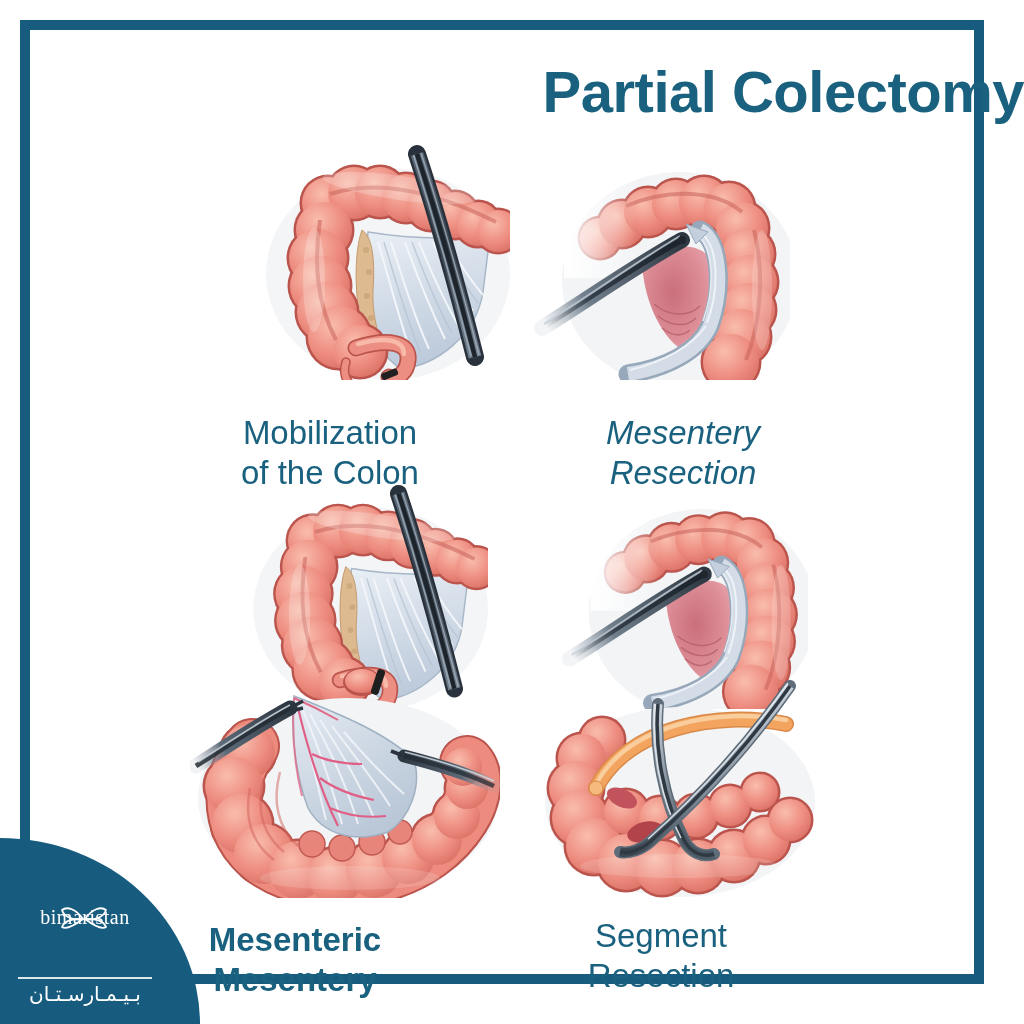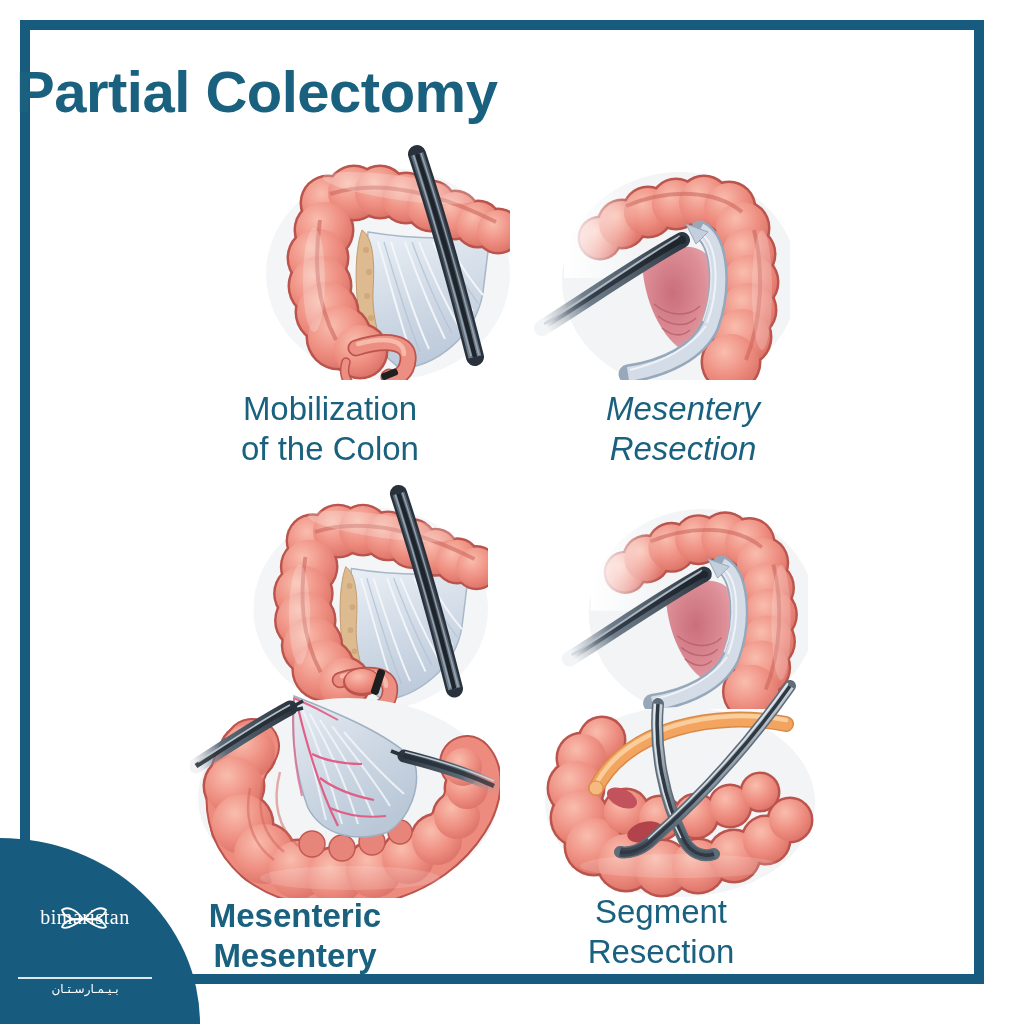--- a/index.html
+++ b/index.html
@@ -1,34 +1,34 @@
 <!DOCTYPE html>
 <html><head>
 <meta charset="utf-8">
 <style>
   html,body{margin:0;padding:0;background:#ffffff;}
   .canvas{position:relative;width:1024px;height:1024px;background:#ffffff;overflow:hidden;
           font-family:"Liberation Sans",sans-serif;}
   .frame{position:absolute;left:20px;top:20px;width:964px;height:964px;box-sizing:border-box;
          border:10px solid #175b7e;}
-  .title{position:absolute;left:0;right:0;top:58px;margin:0;text-align:left;
+  .title{position:absolute;left:0;right:0;top:58px;margin:0;text-align:right;
          font-size:58px;font-weight:600;letter-spacing:-0.5px;color:#19617f;padding-left:16px;}
   .illo{position:absolute;margin:0;padding:0;}
   .illo svg{display:block;width:100%;height:100%;}
   .step-label{position:absolute;text-align:center;color:#19617f;font-size:33px;line-height:40px;
-              font-weight:500;}
+              font-weight:500;margin-top:24px;}
   .step-label span{display:block;}
   .corner{position:absolute;left:-200px;top:838px;width:400px;height:372px;border-radius:50%;
           background:#175b7e;}
   .brand-icon{position:absolute;left:60px;top:903px;width:48px;height:32px;}
   .brand-name{position:absolute;left:10px;top:906px;width:150px;text-align:center;
               font-family:"Liberation Serif",serif;font-size:20px;letter-spacing:0.5px;color:#ffffff;}
   .brand-rule{position:absolute;left:18px;top:977px;width:134px;height:2px;background:#e9eff3;opacity:0.95;}
   .brand-arabic{position:absolute;left:10px;top:982px;width:150px;text-align:center;direction:rtl;
-                font-family:"DejaVu Sans",sans-serif;font-size:12px;color:#ffffff;}
+                font-family:"DejaVu Sans",sans-serif;font-size:20px;color:#ffffff;}
   .a1{left:250px;top:140px;width:260px;height:240px;}
   .b1{left:530px;top:140px;width:260px;height:240px;}
   .a2{left:238px;top:480px;width:250px;height:231px;}
   .b2{left:558px;top:478px;width:250px;height:231px;}
   .c1{left:190px;top:668px;width:310px;height:230px;}
   .d1{left:530px;top:670px;width:290px;height:230px;}
   .l1{left:205px;top:389px;width:250px;}
   .l2{left:558px;top:389px;width:250px;font-style:italic;}
   .l3{left:170px;top:896px;width:250px;font-weight:bold;}
   .l4{left:536px;top:892px;width:250px;}

